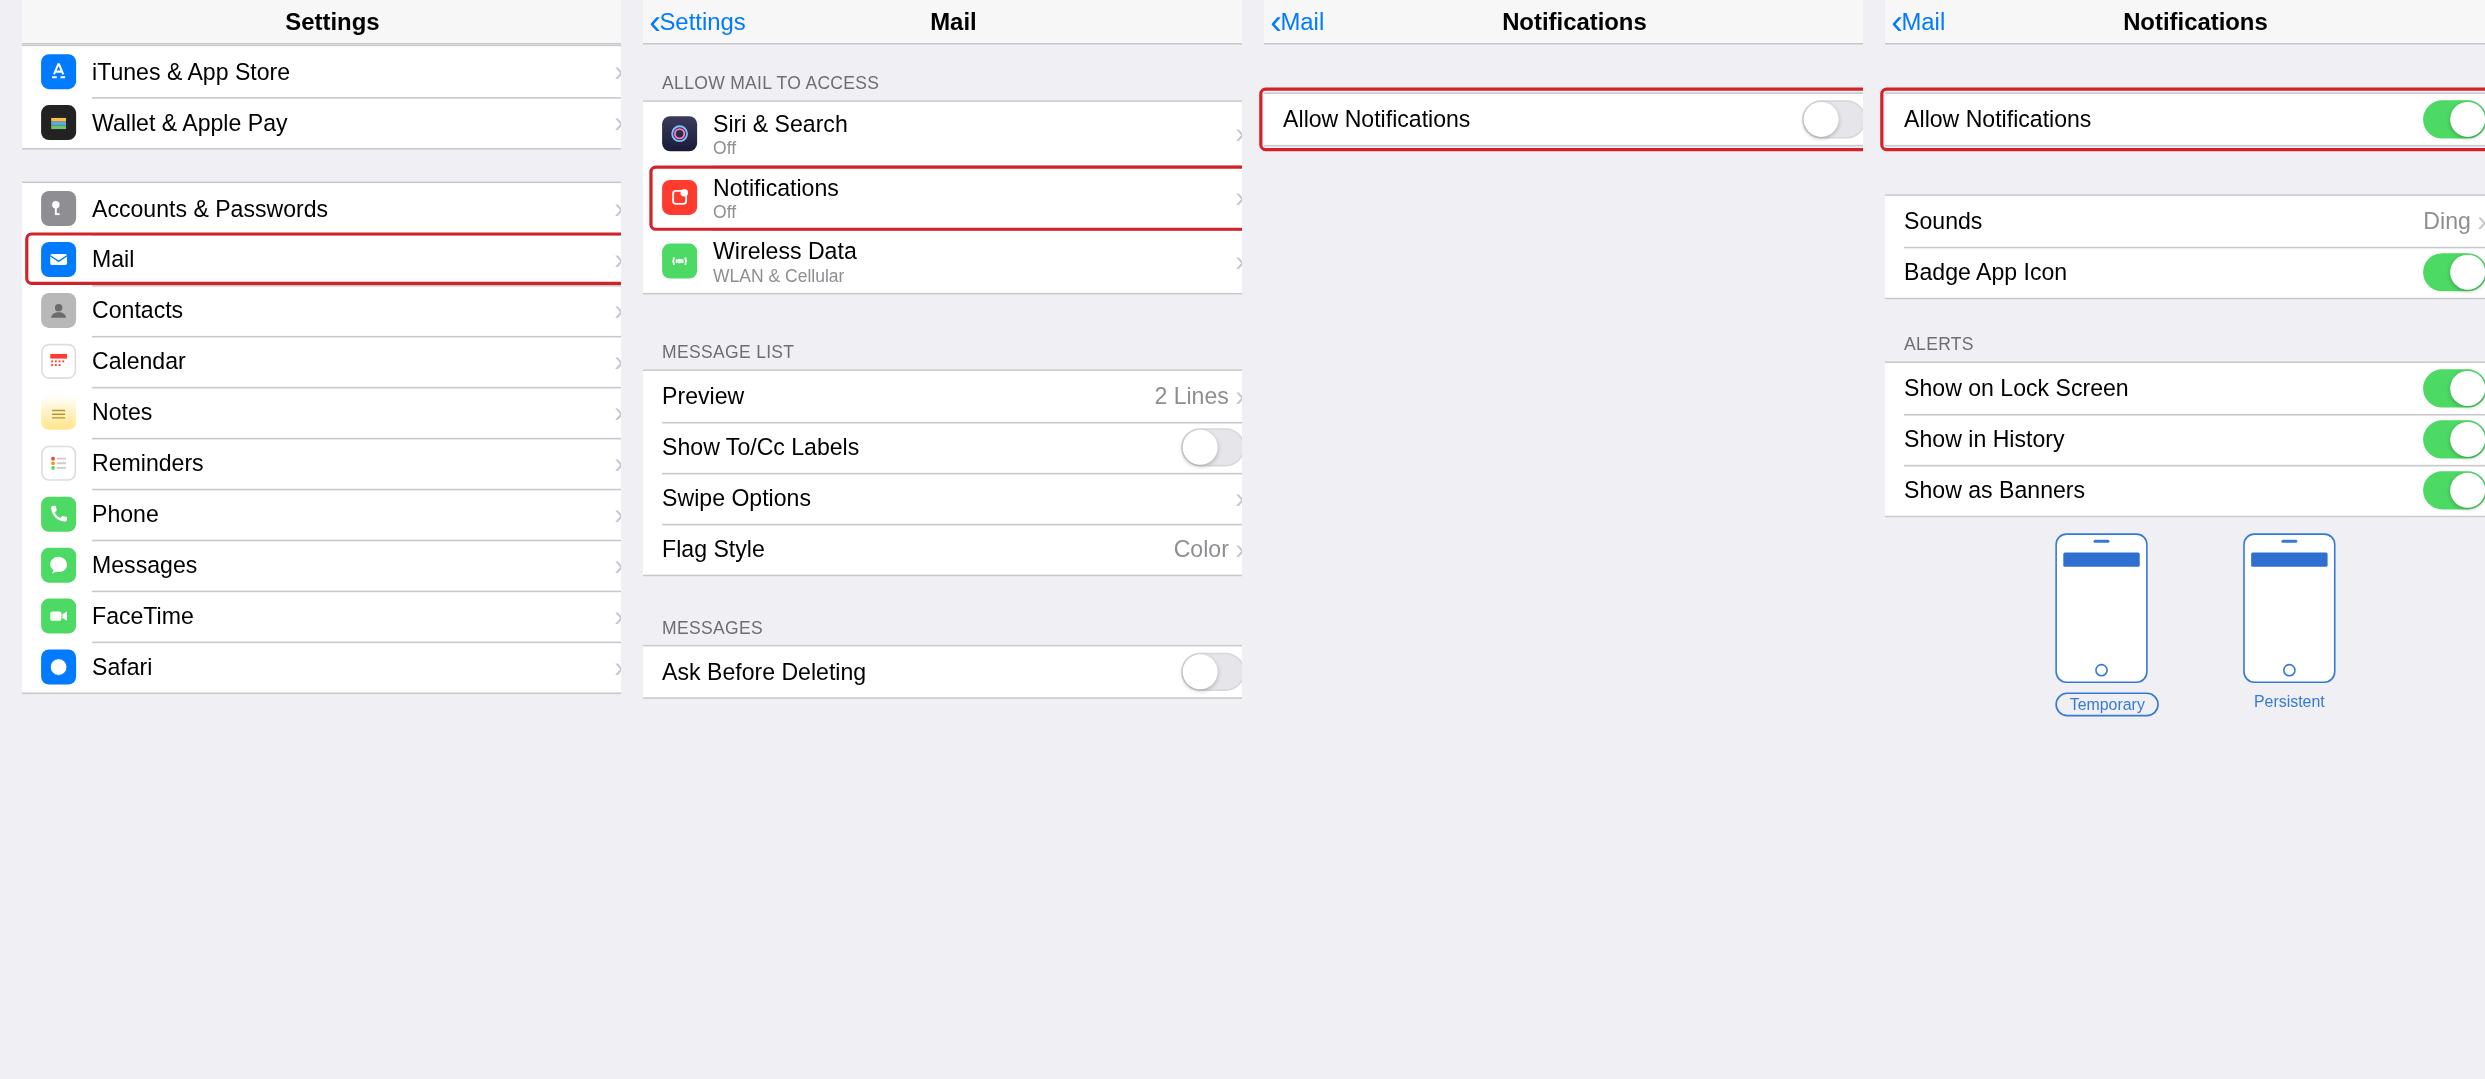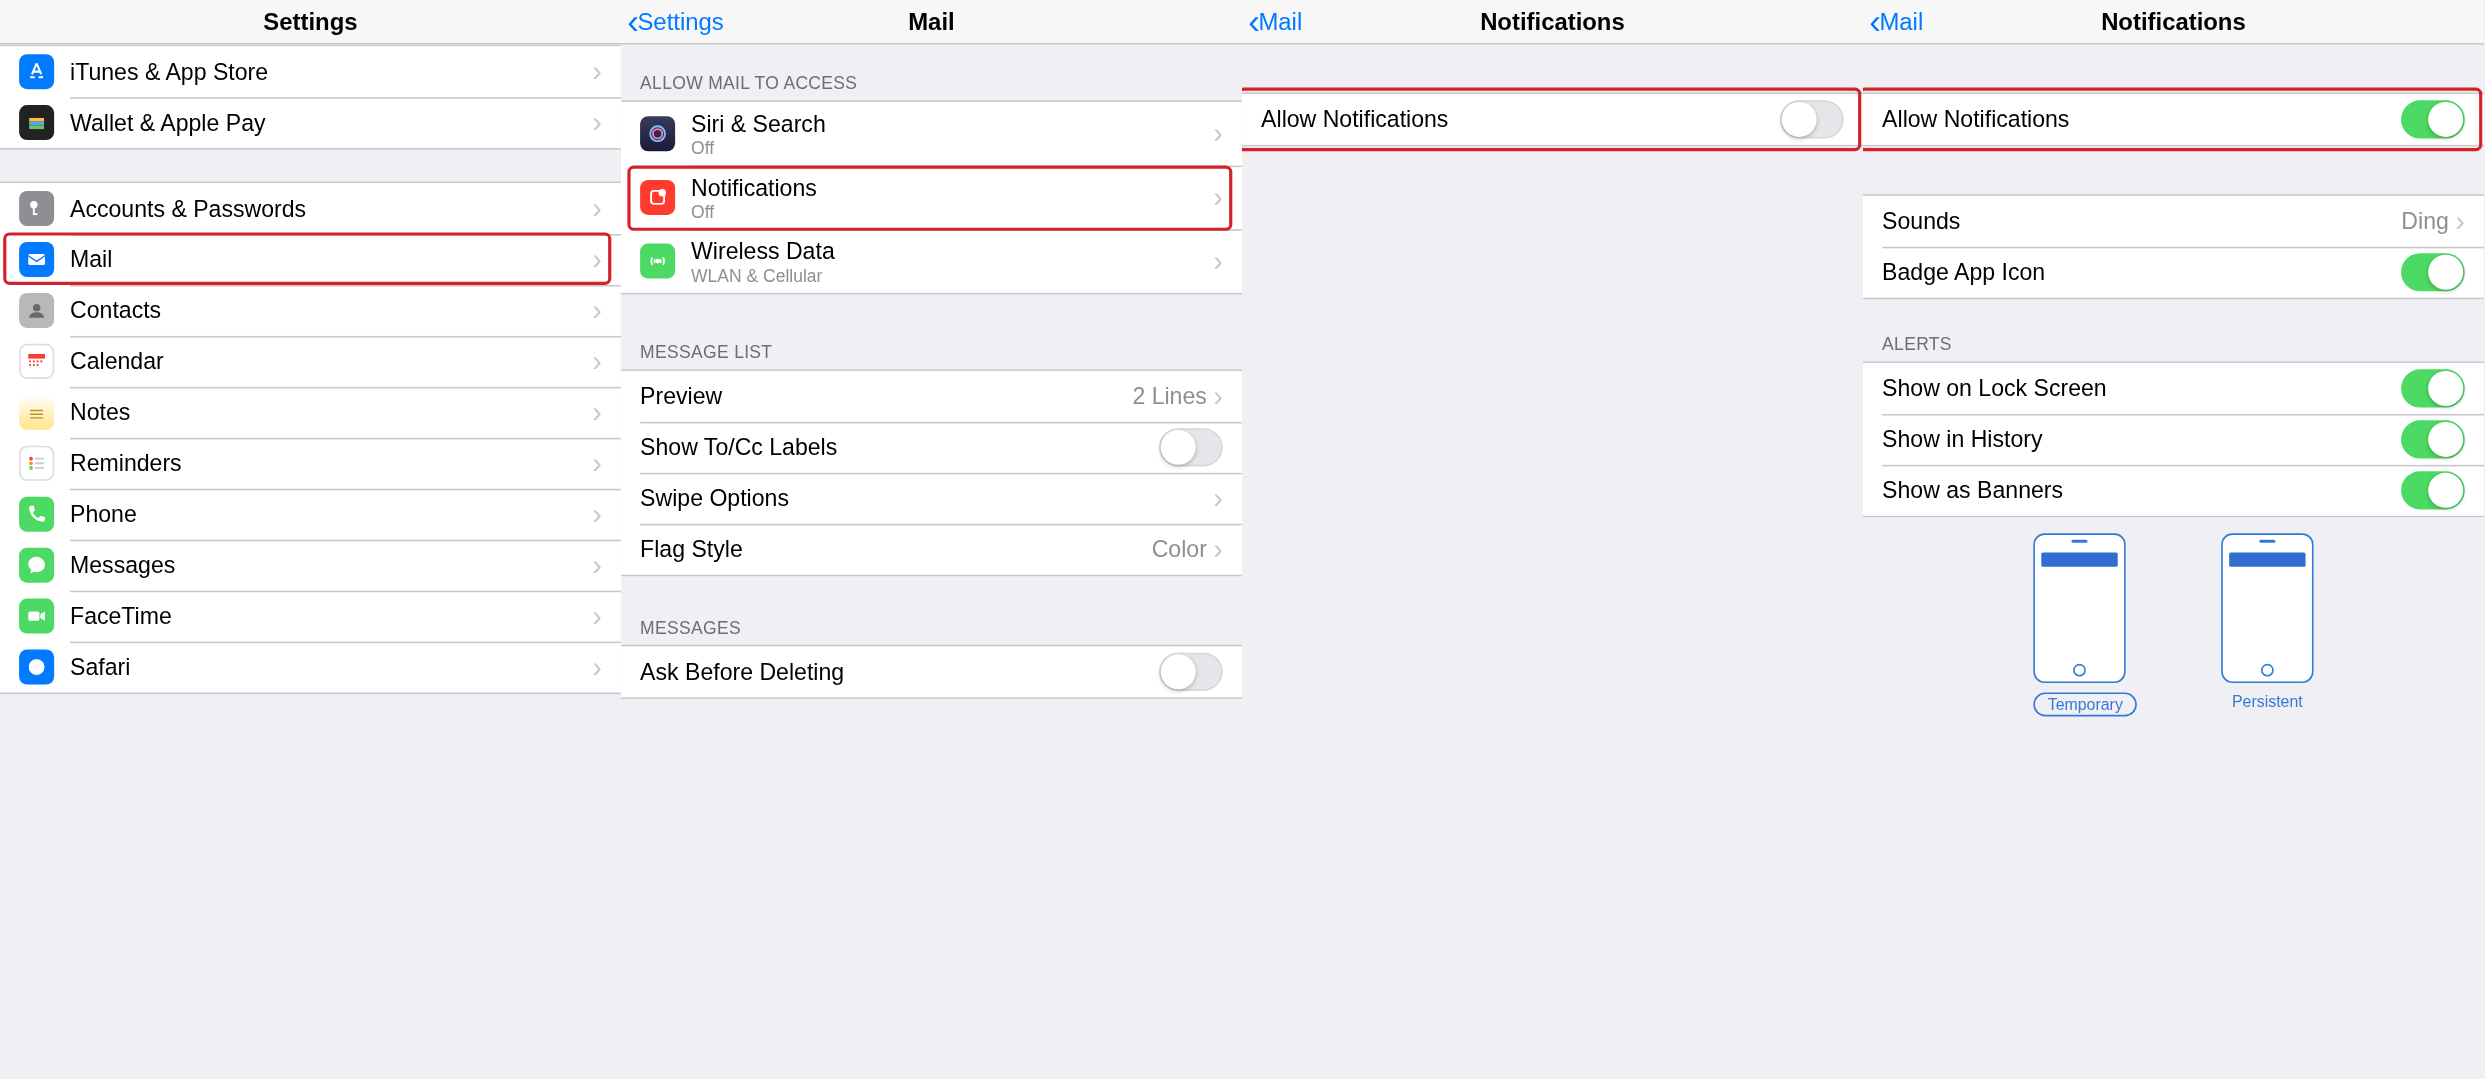--- a/index.html
+++ b/index.html
@@ -1,17 +1,17 @@
 <!DOCTYPE html>
 <html><head>
 <meta charset="utf-8">
 <style>
   * { box-sizing: border-box; margin: 0; padding: 0; }
   body { font-family: -apple-system, "Helvetica Neue", Helvetica, Arial, sans-serif; background:#fff; width:2485px; height:1079px; overflow:hidden; display:flex; }
-  .panel { height:100%; background:#efeff4; position:relative; overflow:hidden; }
+  .panel { height:100%; background:#efeff4; position:relative; overflow:hidden;padding-left:22px; }
   
   .scaler { transform-origin: top left; }
   .p1 .scaler { transform: scale(1.592); width:390px; }
   .p2 .scaler { transform: scale(1.592); width:390px; }
   .p3 .scaler { transform: scale(1.592); width:390px; }
   .p4 .scaler { transform: scale(1.592); width:390px; }
   .p1 { width:621px; }
   .p2 { width:621px; }
   .p3 { width:621px; }
   .p4 { width:622px; }

